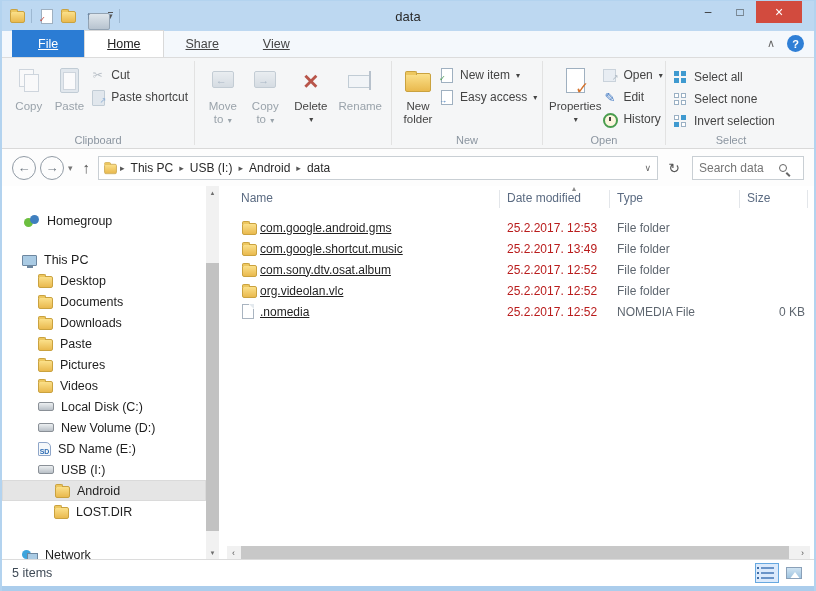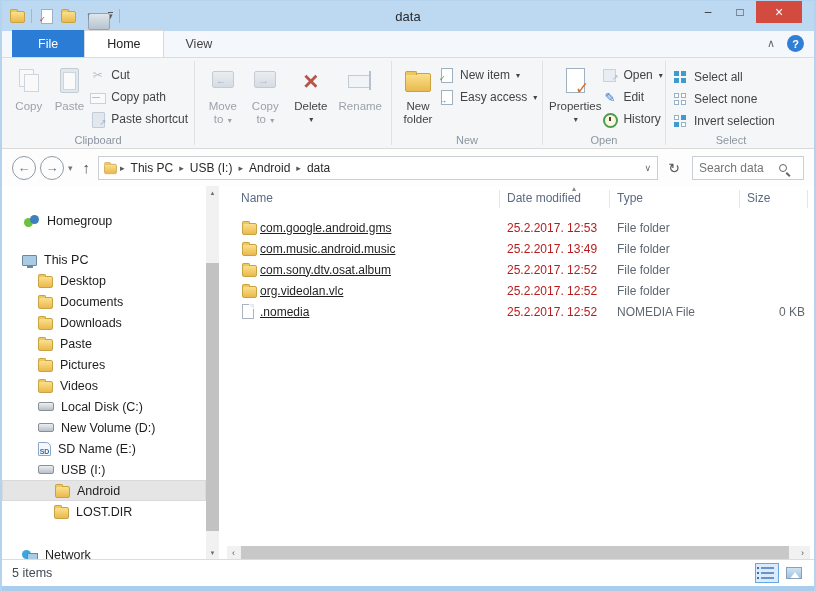--- a/index.html
+++ b/index.html
@@ -14,21 +14,21 @@
   .titlebar { position:absolute; left:0; top:0; width:100%; height:30px; background:#bdd8f1; display:flex; align-items:center; }
   .qat { display:flex; align-items:center; gap:6px; padding-left:8px; }
   .qat-sep { width:1px; height:14px; background:#9db8d2; }
   .win-title { position:absolute; left:0; right:0; text-align:center; font-size:13px; color:#2a2a2a; pointer-events:none; }
   .win-controls { position:absolute; right:12px; top:0; display:flex; height:22px; }
   .wc { width:32px; height:22px; display:flex; align-items:center; justify-content:center; font-size:12px; color:#333; cursor:default; }
   .wc-close { width:46px; background:#d24b3e; color:#fff; font-size:14px; }
 
   
   .tabstrip { position:absolute; left:0; top:30px; width:100%; height:27px; background:#f4f8fc; border-bottom:1px solid #dcdcdc; display:flex; align-items:flex-end; }
-  .tab { height:27px; padding:0 22px; display:flex; align-items:center; font-size:12.5px; color:#444; }
+  .tab { height:27px; padding:0 22px; display:flex; align-items:center; font-size:12.5px; color:#444;text-decoration:underline; }
   .tab-file { background:#2b7cd4; color:#fff; margin-left:10px; padding:0 26px; }
   .tab-active { background:#fff; border:1px solid #d9d9d9; border-bottom:none; color:#222; }
   .tabstrip-right { position:absolute; right:10px; top:4px; display:flex; align-items:center; gap:12px; }
   .collapse-chev { color:#666; font-size:11px; }
   .help-btn { width:17px; height:17px; border-radius:50%; background:#2f7fd6; color:#fff; font-weight:bold; font-size:11px; display:flex; align-items:center; justify-content:center; }
 
   
   .ribbon { position:absolute; left:0; top:57px; width:100%; height:91px; background:#f5f6f7; border-bottom:1px solid #d9d9d9; display:flex; }
   .rgroup { position:relative; height:100%; padding:4px 6px 16px 6px; display:flex; align-items:flex-start; }
   .rgroup-label { position:absolute; left:0; bottom:2px; width:100%; text-align:center; font-size:11px; color:#8b95a0; }
@@ -167,20 +167,21 @@
     <div class="win-controls">
       <div class="wc">–</div>
       <div class="wc">□</div>
       <div class="wc wc-close">×</div>
     </div>
   </div>
 
   <div class="tabstrip">
     <div class="tab tab-file">File</div>
     <div class="tab tab-active">Home</div>
+    <div class="tab">Share</div>
     <div class="tab">View</div>
     <div class="tabstrip-right">
       <span class="collapse-chev">∧</span>
       <span class="help-btn">?</span>
     </div>
   </div>
 
   <div class="ribbon">
 
     <div class="rgroup" style="width:192px">
@@ -189,24 +190,20 @@
         <span>Copy</span>
       </div>
       <div class="bigbtn dis" style="width:44px">
         <span class="ri ri-paste faded"></span>
         <span>Paste</span>
       </div>
       <div class="smallcol">
         <div class="smallbtn dis">
           <span class="si si-cut faded">✂</span>
           <span>Cut</span>
-        </div>
-        <div class="smallbtn dis">
-          <span class="si si-copypath faded"></span>
-          <span>Copy path</span>
         </div>
         <div class="smallbtn dis">
           <span class="si si-clip faded">
               <span class="ov">↗</span>
             </span>
           <span>Paste shortcut</span>
         </div>
       </div>
       <div class="rgroup-label">Clipboard</div>
     </div>
@@ -444,21 +441,21 @@
 
     <div class="frow" style="top:31px">
       <span class="fic i-folder"></span>
       <span class="fname">com.google.android.gms</span>
       <span class="fdate">25.2.2017. 12:53</span>
       <span class="ftype">File folder</span>
       <span class="fsize"></span>
     </div>
     <div class="frow" style="top:52px">
       <span class="fic i-folder"></span>
-      <span class="fname">com.music.android.music</span>
+      <span class="fname">com.google.shortcut.music</span>
       <span class="fdate">25.2.2017. 13:49</span>
       <span class="ftype">File folder</span>
       <span class="fsize"></span>
     </div>
     <div class="frow" style="top:73px">
       <span class="fic i-folder"></span>
       <span class="fname">com.sony.dtv.osat.album</span>
       <span class="fdate">25.2.2017. 12:52</span>
       <span class="ftype">File folder</span>
       <span class="fsize"></span>

